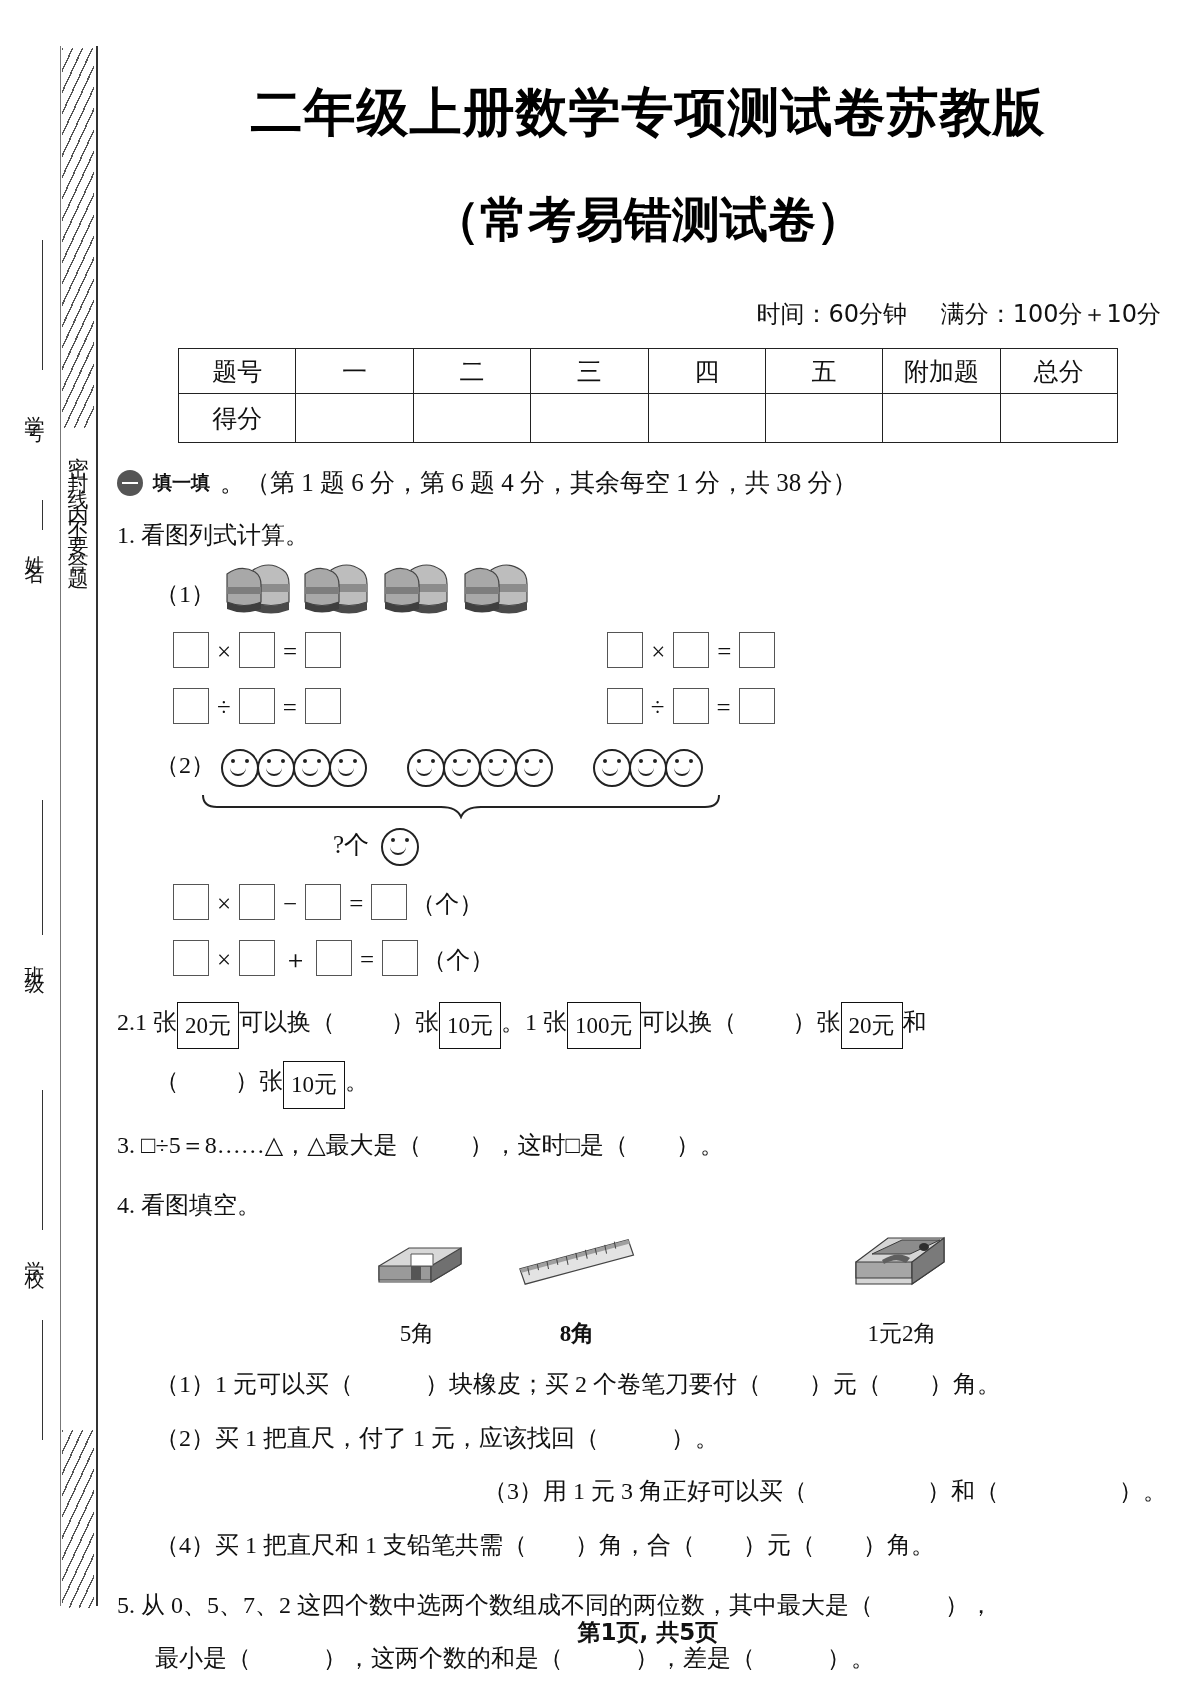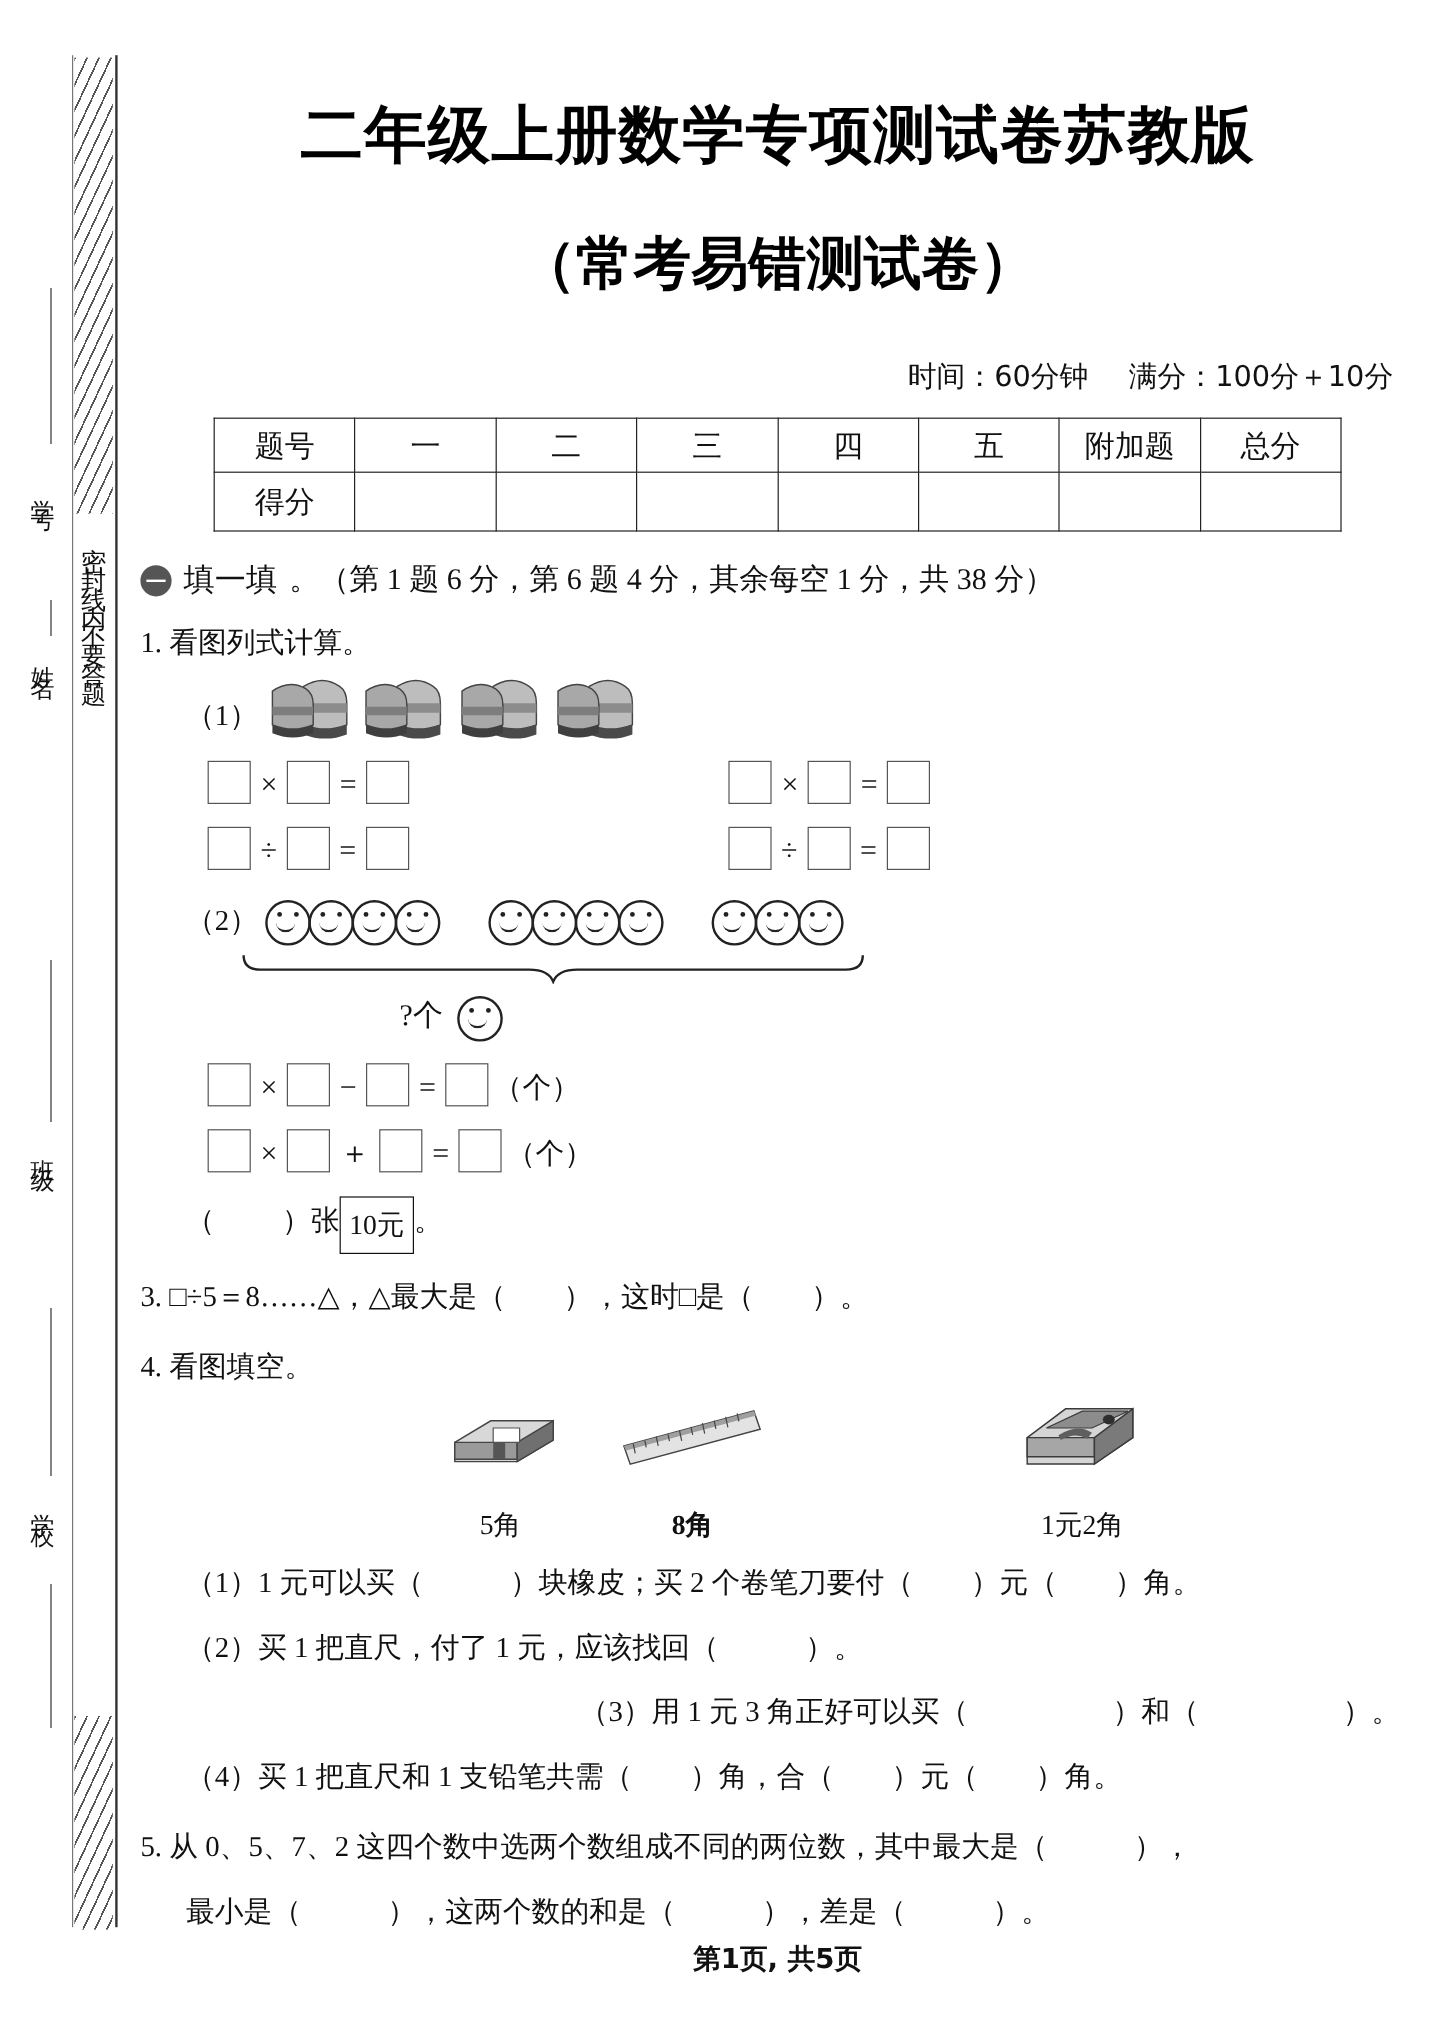--- a/index.html
+++ b/index.html
@@ -103,21 +103,21 @@
     display:flex; align-items:center; gap:10px;
     margin-top:16px; font-size:25px;
   }
   .circ {
     display:inline-block; width:26px; height:26px; border-radius:50%;
     background:#555; position:relative; flex:none;
   }
   .circ::after {
     content:""; position:absolute; left:5px; top:12px; width:16px; height:2px; background:#fff;
   }
-  .sec-head .bold { font-weight:normal; font-size:26px; }
+  .sec-head .bold { font-weight:bold; font-size:19px; }
 
   .qline { margin-top:6px; font-size:24px; white-space:nowrap; }
   .indent { padding-left:38px; }
   .indent2 { padding-left:52px; }
 
   
   .bx {
     display:inline-block; width:34px; height:34px;
     border:1.4px solid #555; vertical-align:-8px; margin:0 4px;
   }
@@ -322,20 +322,23 @@
       <span class="face" style="margin-left:6px;"><span class="mouth"></span></span>
     </div>
 
     <div class="qline indent2" style="margin-top:12px;">
       <span class="bx"></span><span class="op">×</span><span class="bx"></span><span class="op">−</span><span class="bx"></span><span class="op">=</span><span class="bx"></span><span>（个）</span>
     </div>
     <div class="qline indent2" style="margin-top:8px;">
       <span class="bx"></span><span class="op">×</span><span class="bx"></span><span class="op">＋</span><span class="bx"></span><span class="op">=</span><span class="bx"></span><span>（个）</span>
     </div>
 
+    <div class="qline" style="margin-top:16px;">
+      <span>2.</span><span>1 张</span><span class="mbx">20元</span><span>可以换（</span><span class="gap"></span><span>）张</span><span class="mbx">10元</span><span>。1 张</span><span class="mbx">100元</span><span>可以换（</span><span class="gap"></span><span>）张</span><span class="mbx">20元</span><span>和</span>
+    </div>
     <div class="qline indent" style="margin-top:10px;">
       <span>（</span><span class="gap"></span><span>）张</span><span class="mbx">10元</span><span>。</span>
     </div>
 
     <div class="qline" style="margin-top:14px;">
       <span>3.</span>
       <span>□÷5＝8……△，△最大是（　　），这时□是（　　）。</span>
     </div>
 
     <div class="qline" style="margin-top:14px;">

